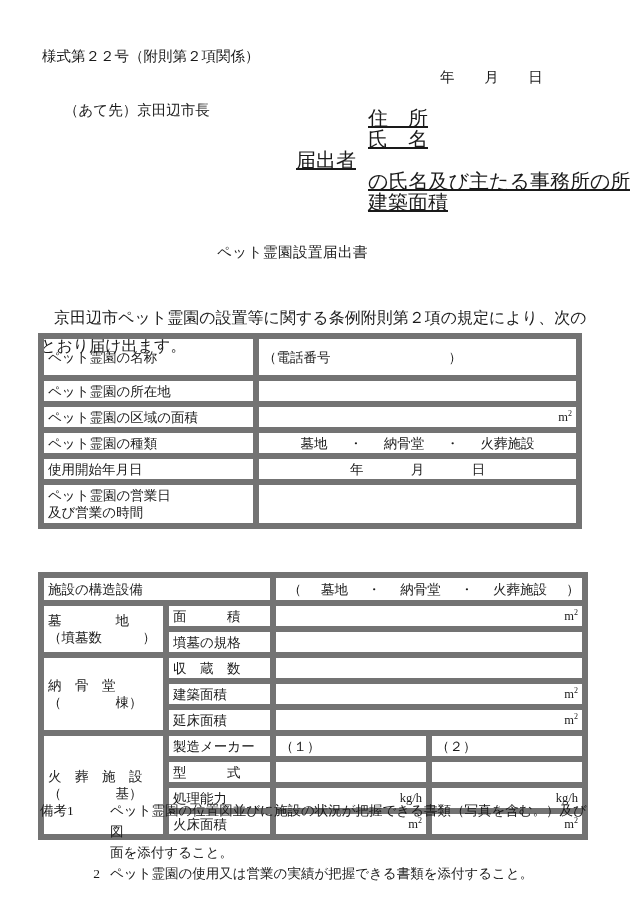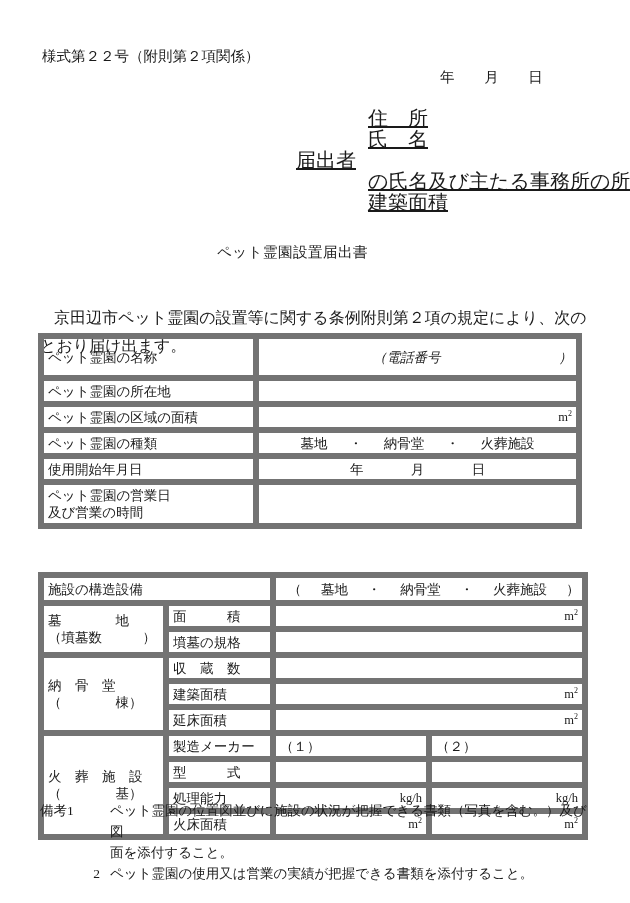--- a/index.html
+++ b/index.html
@@ -126,23 +126,22 @@
     vertical-align: super;
     line-height: 0;
   }
 
   
   #table1 { left: 38px; top: 333px; width: 538px; }
   #table1 td.lab { width: 215px; }
 
   .tel-row {
     display: flex;
-    justify-content: flex-end;
-    white-space: nowrap;
-    font-style: italic;
+    justify-content: flex-start;
+    white-space: nowrap;
   }
   .tel-row .tel-gap { display: inline-block; width: 118px; }
 
   .kind-row span { margin: 0 9px; }
   .date-row span { margin: 0 22px; }
 
   
   #table2 { left: 38px; top: 572px; width: 544px; }
   #table2 td.lab1 { width: 125px; }
   #table2 td.lab2 { width: 107px; }
@@ -174,20 +173,21 @@
 <div class="page">
 
   <div class="form-no">様式第２２号（附則第２項関係）</div>
 
   <div class="date-line">
     <span>年</span>
     <span>月</span>
     <span>日</span>
   </div>
 
+  <div class="addressee">（あて先）京田辺市長</div>
 
   <div class="submitter">
     <div class="row">
       <span class="lbl"></span>
       <span class="val">住　所</span>
     </div>
     <div class="row">
       <span class="lbl"></span>
       <span class="val">氏　名</span>
     </div>

